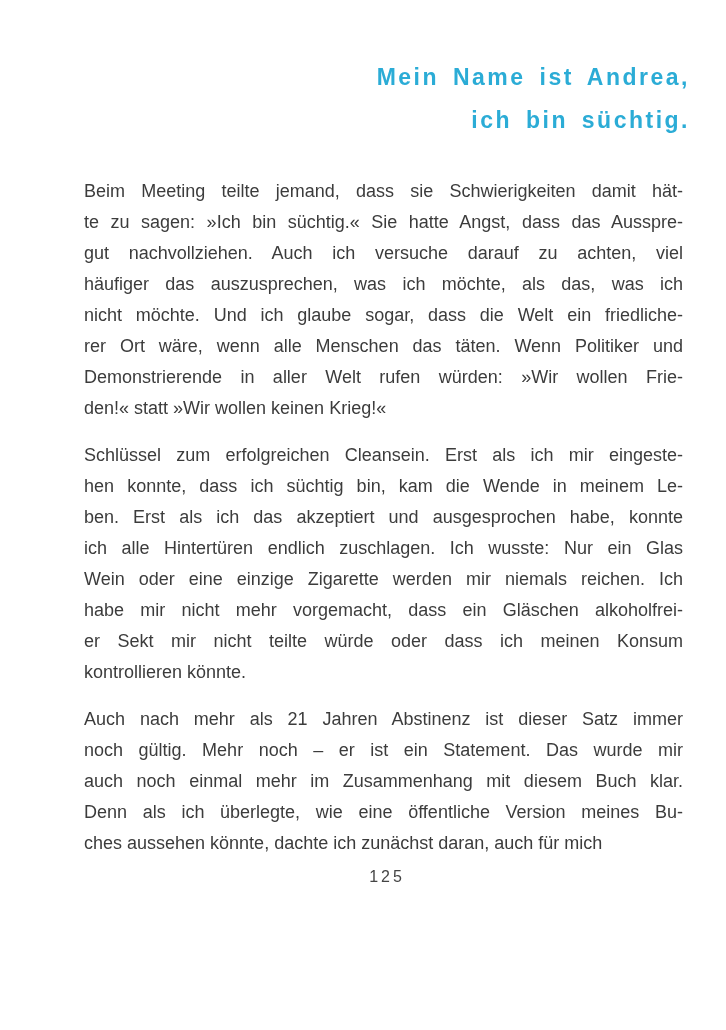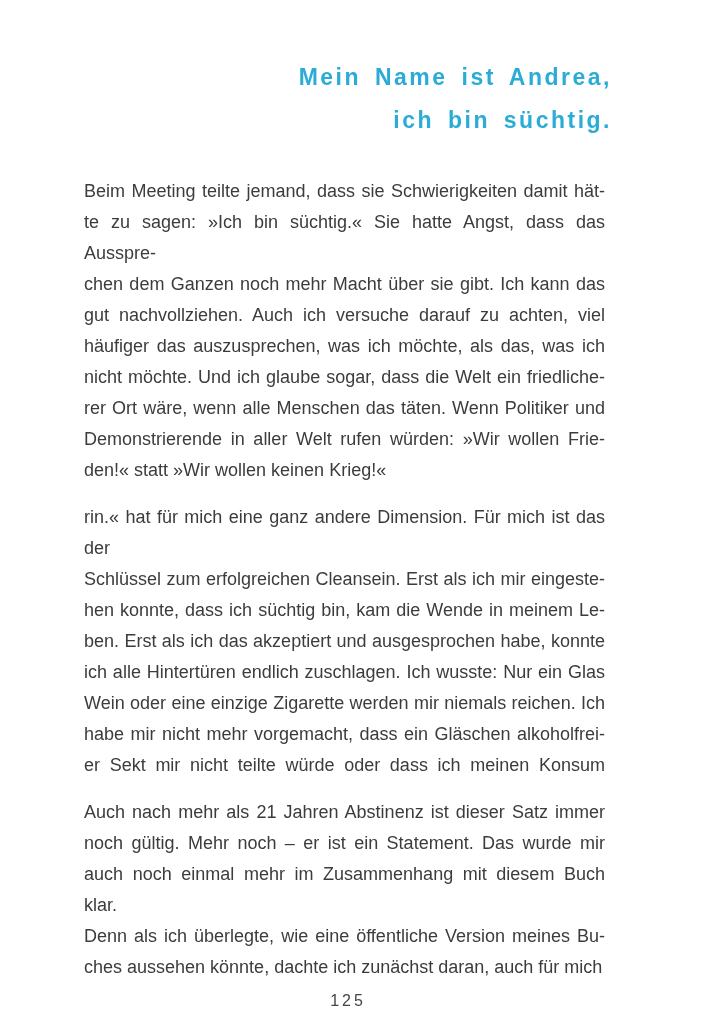--- a/index.html
+++ b/index.html
@@ -11,21 +11,21 @@
     width: 726px;
     height: 1030px;
     font-family: "Liberation Sans", sans-serif;
     overflow: hidden;
   }
   .page {
     position: relative;
     width: 726px;
     height: 1030px;
     box-sizing: border-box;
-    padding: 56px 114px 0 84px;
+    padding: 56px 36px 0 84px;
     background: #ffffff;
   }
   .heading {
     margin: 0;
     text-align: right;
     font-size: 23px;
     line-height: 43px;
     font-weight: bold;
     letter-spacing: 2.5px;
     word-spacing: 5px;
@@ -66,37 +66,36 @@
 <div class="page">
   <h1 class="heading" style="color: rgb(43, 172, 214);">
     <span class="heading-line">Mein Name ist Andrea,</span>
     <span class="heading-line">ich bin süchtig.</span>
   </h1>
 
   <div class="body-text" style="color: rgb(60, 60, 60);">
       <div class="paragraph">
         <div class="line">Beim Meeting teilte jemand, dass sie Schwierigkeiten damit hät-</div>
         <div class="line">te zu sagen: »Ich bin süchtig.« Sie hatte Angst, dass das Ausspre-</div>
-        <div class="line">chen dem Ganzen noch mehr Macht über sie gibt. Ich kann das</div>
         <div class="line">gut nachvollziehen. Auch ich versuche darauf zu achten, viel</div>
         <div class="line">häufiger das auszusprechen, was ich möchte, als das, was ich</div>
         <div class="line">nicht möchte. Und ich glaube sogar, dass die Welt ein friedliche-</div>
         <div class="line">rer Ort wäre, wenn alle Menschen das täten. Wenn Politiker und</div>
         <div class="line">Demonstrierende in aller Welt rufen würden: »Wir wollen Frie-</div>
         <div class="line last">den!« statt »Wir wollen keinen Krieg!«</div>
       </div>
       <div class="paragraph">
-        <div class="line">rin.« hat für mich eine ganz andere Dimension. Für mich ist das der</div>
         <div class="line">Schlüssel zum erfolgreichen Cleansein. Erst als ich mir eingeste-</div>
         <div class="line">hen konnte, dass ich süchtig bin, kam die Wende in meinem Le-</div>
         <div class="line">ben. Erst als ich das akzeptiert und ausgesprochen habe, konnte</div>
         <div class="line">ich alle Hintertüren endlich zuschlagen. Ich wusste: Nur ein Glas</div>
         <div class="line">Wein oder eine einzige Zigarette werden mir niemals reichen. Ich</div>
         <div class="line">habe mir nicht mehr vorgemacht, dass ein Gläschen alkoholfrei-</div>
         <div class="line">er Sekt mir nicht teilte würde oder dass ich meinen Konsum</div>
+        <div class="line last">kontrollieren könnte.</div>
       </div>
       <div class="paragraph">
         <div class="line">Auch nach mehr als 21 Jahren Abstinenz ist dieser Satz immer</div>
         <div class="line">noch gültig. Mehr noch – er ist ein Statement. Das wurde mir</div>
         <div class="line">auch noch einmal mehr im Zusammenhang mit diesem Buch klar.</div>
         <div class="line">Denn als ich überlegte, wie eine öffentliche Version meines Bu-</div>
         <div class="line last">ches aussehen könnte, dachte ich zunächst daran, auch für mich</div>
       </div>
     </div>
 

